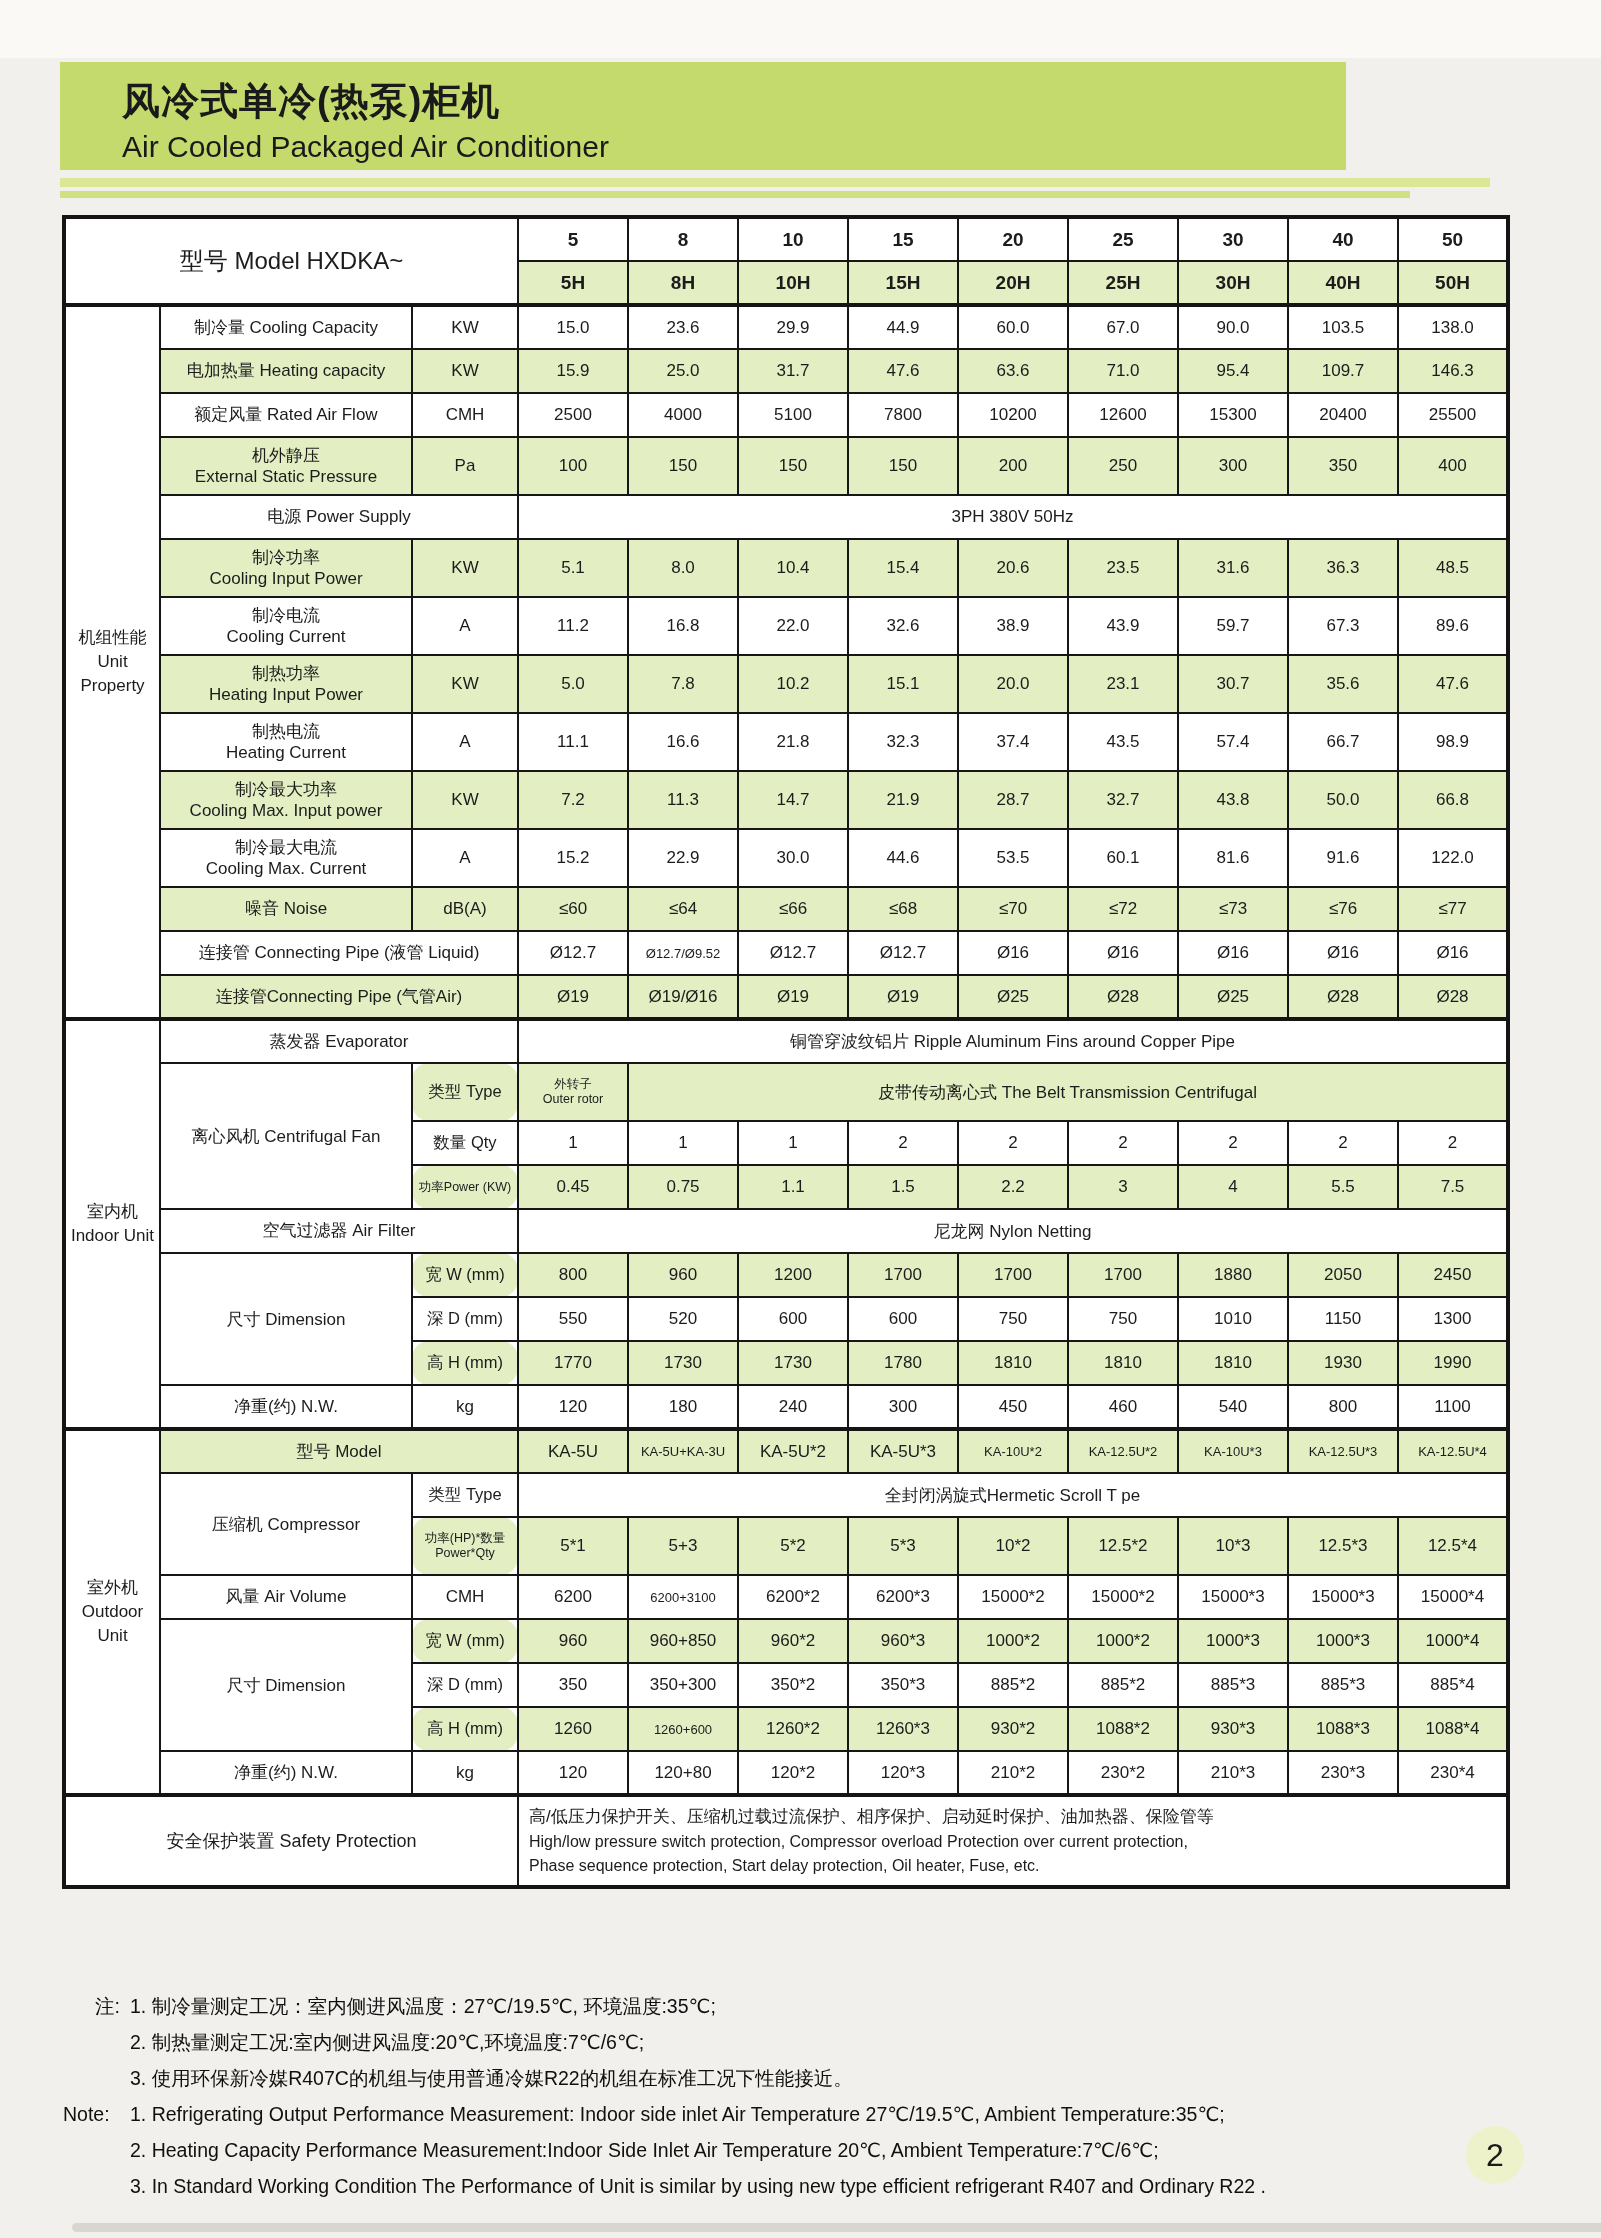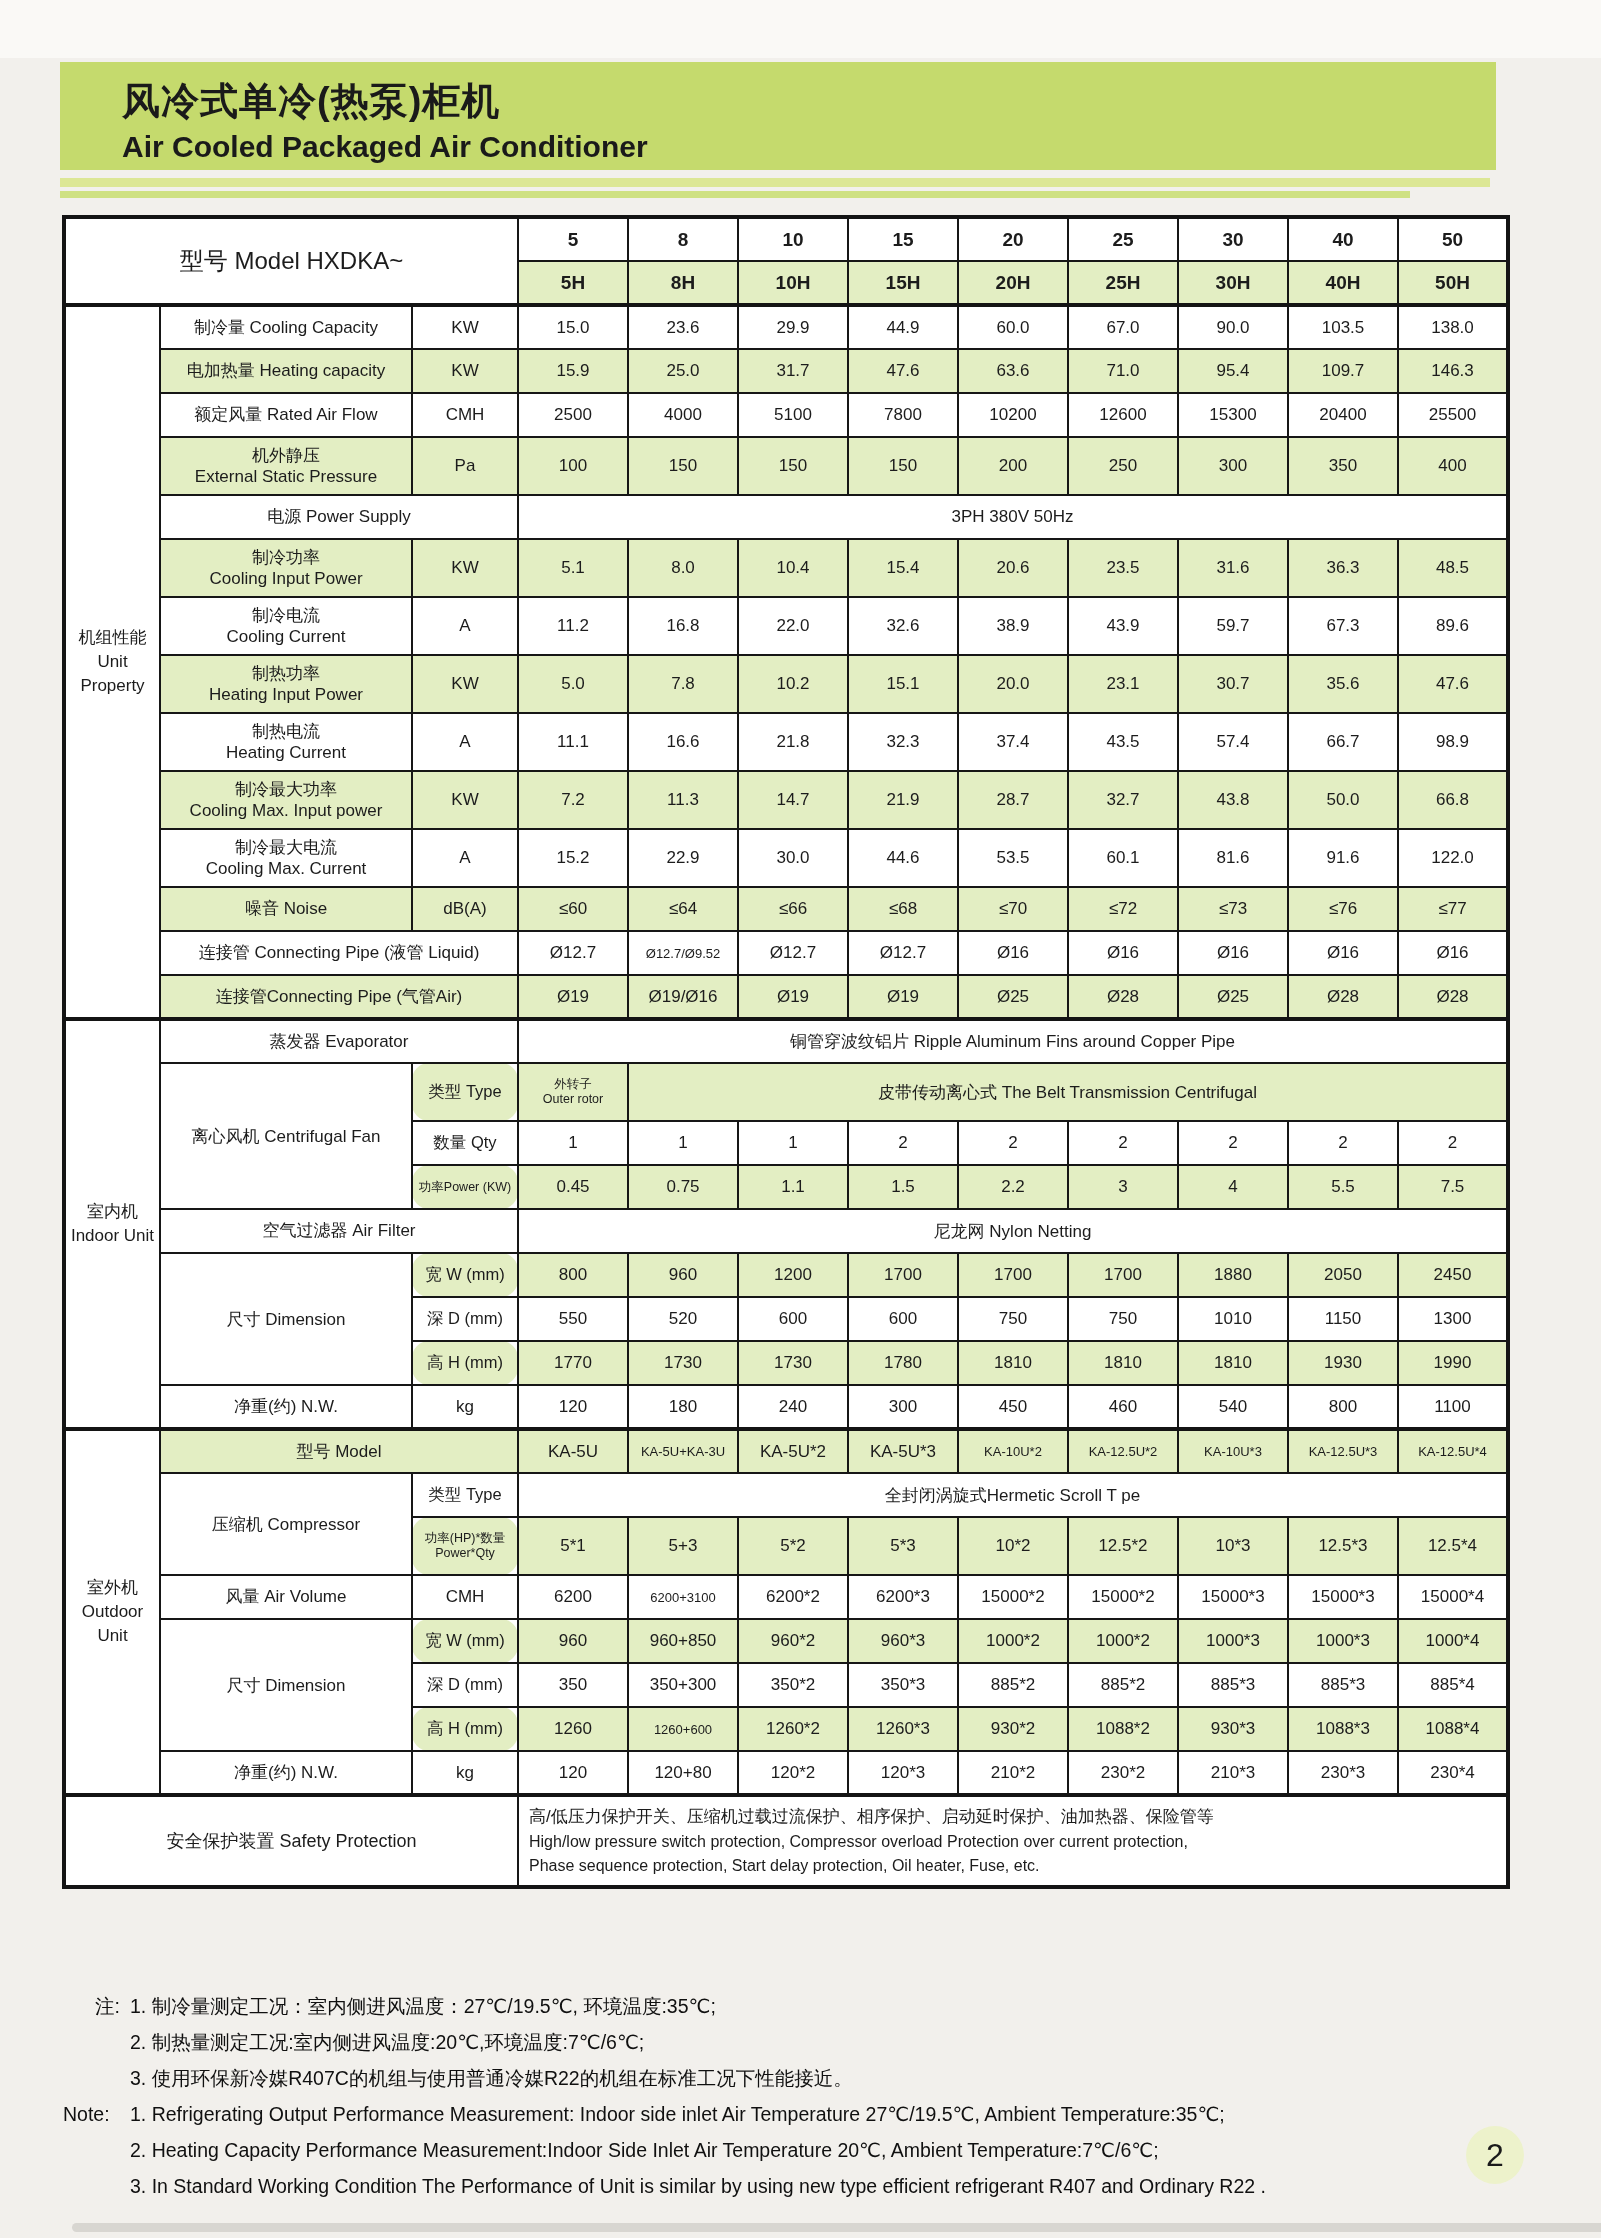--- a/index.html
+++ b/index.html
@@ -7,23 +7,23 @@
     --stripe1:#dce795; --stripe2:#cfe183; --ink:#1a1a1a;
   }
   *{box-sizing:border-box;}
   html,body{margin:0;padding:0;}
   body{
     width:1601px;height:2238px;position:relative;overflow:hidden;
     background:#f2f0ec;color:var(--ink);
     font-family:"Liberation Sans","DejaVu Sans",sans-serif;
   }
   .topstrip{position:absolute;top:0;left:0;width:100%;height:58px;background:#faf9f6;}
-  .banner{position:absolute;left:60px;top:62px;width:1436px;height:108px;background:var(--banner);}
+  .banner{position:absolute;left:60px;top:62px;width:1286px;height:108px;background:var(--banner);}
   .banner .zh{padding:14px 0 0 62px;font-size:38px;font-weight:bold;letter-spacing:1px;}
-  .banner .en{padding:3px 0 0 62px;font-size:30px;font-weight:bold;}
+  .banner .en{padding:3px 0 0 62px;font-size:30px;font-weight:normal;}
   .stripe1{position:absolute;left:60px;top:178px;width:1430px;height:9px;background:var(--stripe1);}
   .stripe2{position:absolute;left:60px;top:191px;width:1350px;height:7px;background:var(--stripe2);}
 
   table.spec{
     position:absolute;left:62px;top:215px;width:1444px;
     border-collapse:collapse;table-layout:fixed;background:#fff;
     border:4px solid #141414;
   }
   .spec td,.spec th{
     border:2px solid #161616;height:44px;padding:2px 3px;

